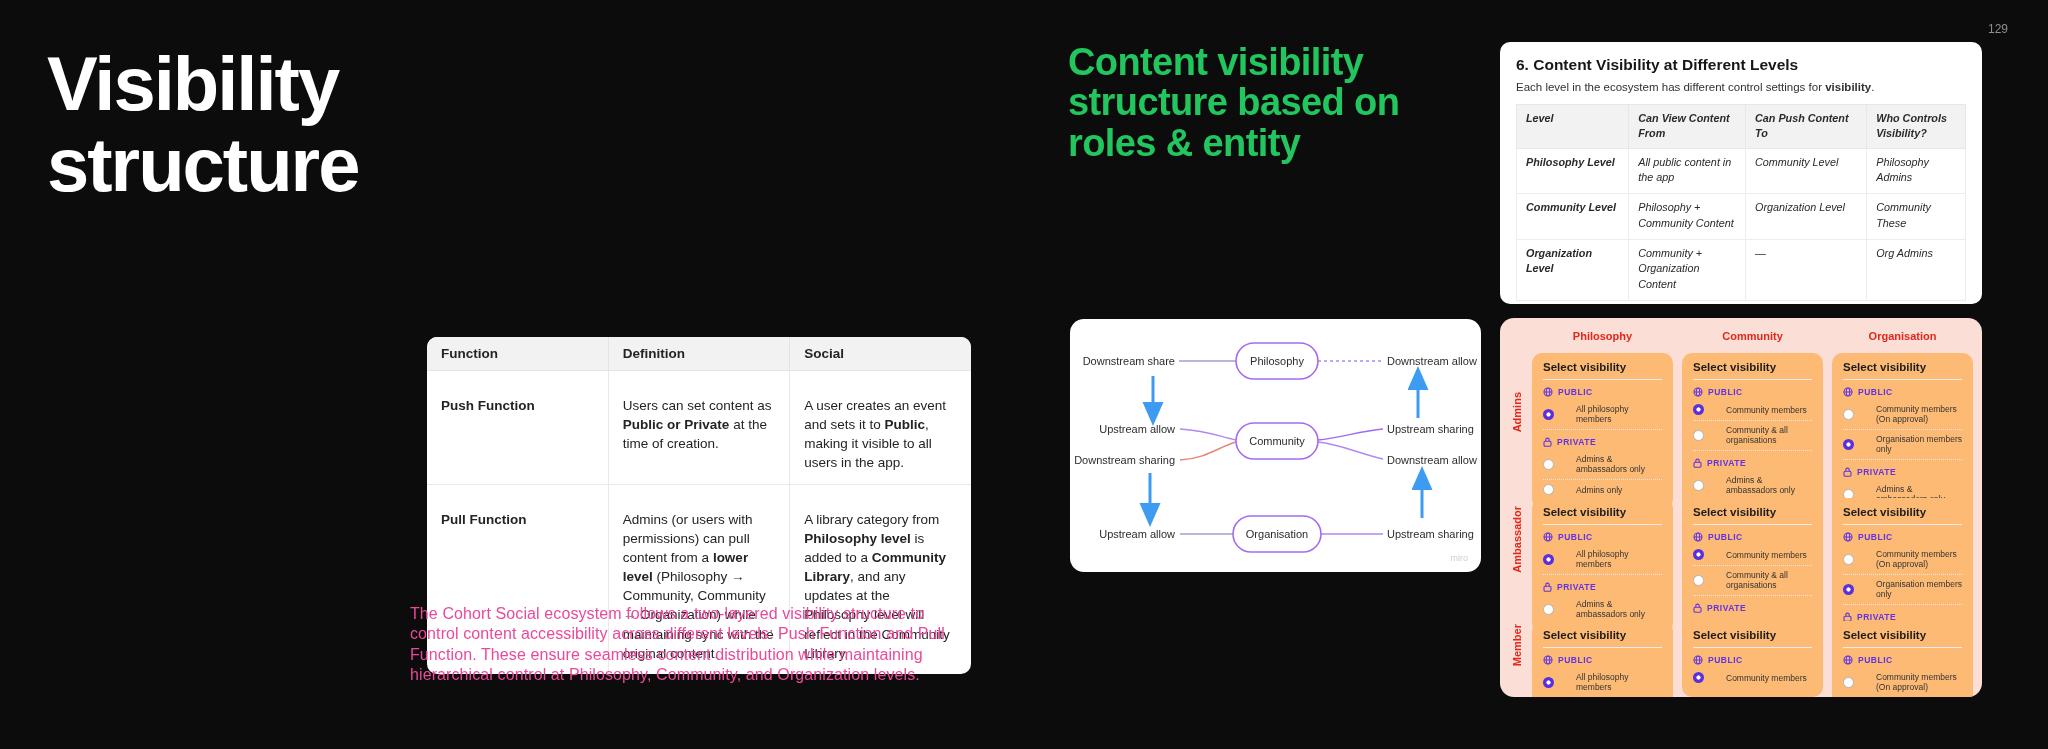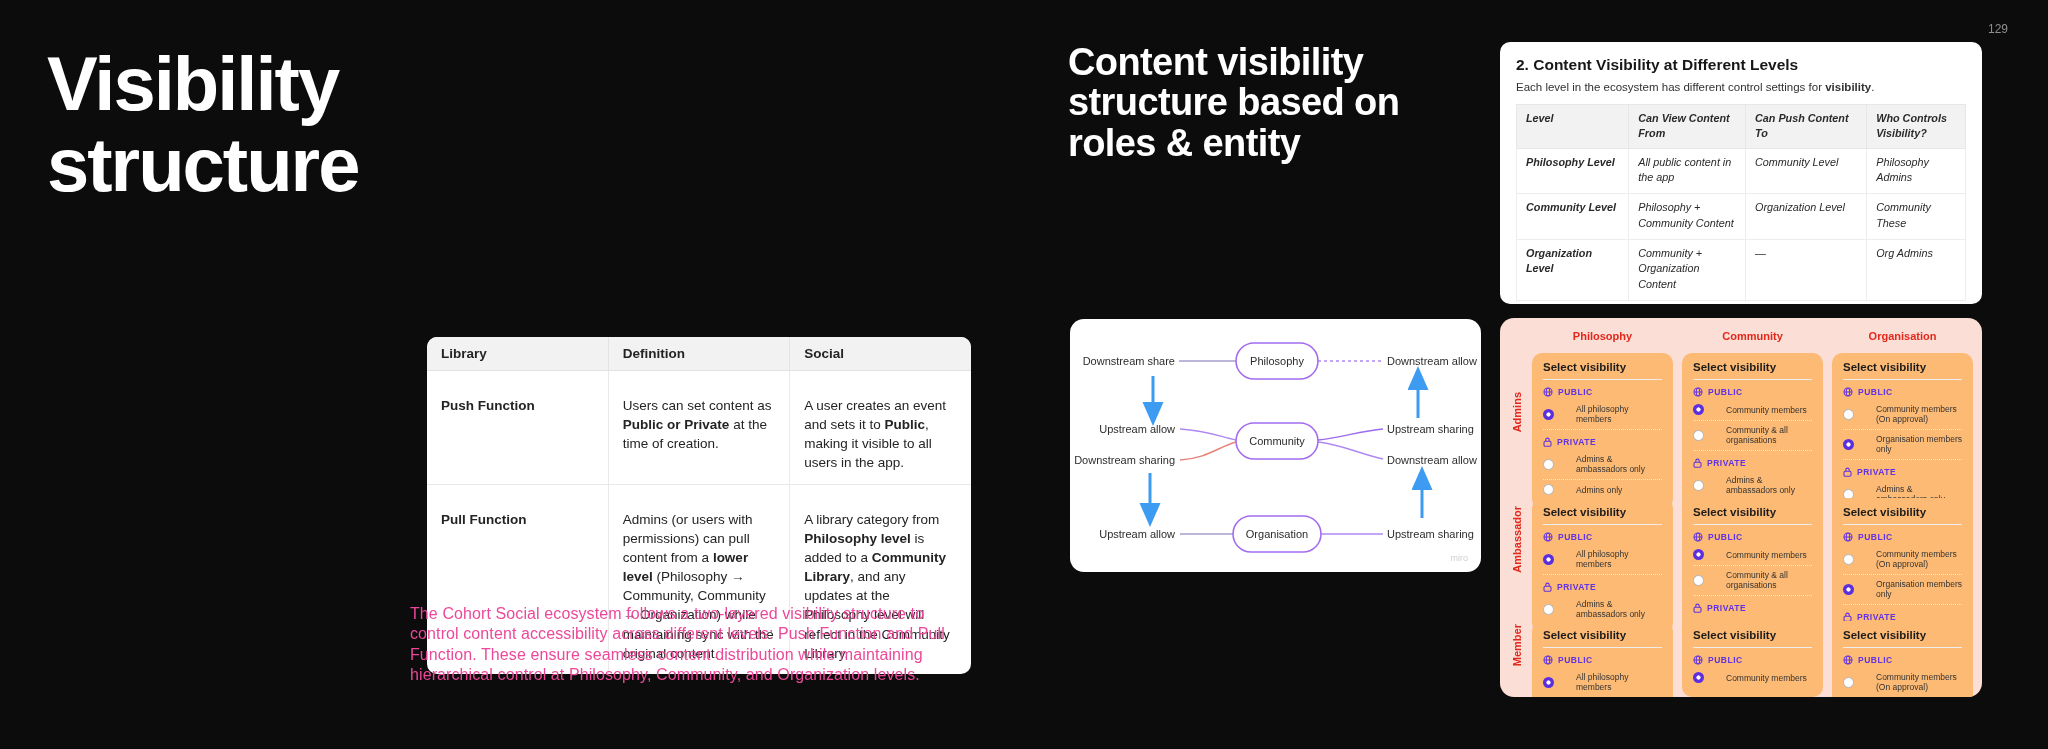--- a/index.html
+++ b/index.html
@@ -19,21 +19,21 @@
                border-bottom:1px solid #e3e3e3;border-right:1px solid #e3e3e3;}
   .fn-table th:last-child{border-right:none;}
   .fn-table td{vertical-align:top;padding:25px 14px 11px;line-height:1.42;
                border-bottom:1px solid #e9e9e9;border-right:1px solid #e9e9e9;}
   .fn-table td:last-child{border-right:none;}
   .fn-table tr:last-child td{border-bottom:none;}
 
   .intro-paragraph{position:absolute;left:410px;top:604px;width:556px;color:#ec4899;
                    font-size:16px;line-height:1.28;letter-spacing:0.1px;}
 
-  .right-heading{position:absolute;left:1068px;top:42px;color:#ffffff;font-size:38px;font-weight:700;
+  .right-heading{position:absolute;left:1068px;top:42px;color:#22c55e;font-size:38px;font-weight:700;
                  line-height:1.06;letter-spacing:-0.6px;white-space:pre-line;}
 
   
   .levels-card{position:absolute;left:1500px;top:42px;width:482px;height:262px;background:#fff;
                border-radius:10px;box-sizing:border-box;padding:14px 16px;color:#171717;}
   .levels-title{font-size:15.5px;font-weight:700;}
   .levels-subtitle{font-size:11.5px;color:#313131;margin-top:7px;}
   .levels-table{width:100%;margin-top:11px;border-collapse:collapse;table-layout:fixed;
                 font-size:10.8px;line-height:1.42;color:#2a2a2a;border:1px solid #e7e7e7;font-style:italic;}
   .levels-table th{background:#f2f2f2;font-weight:700;text-align:left;padding:6px 9px;
@@ -80,21 +80,21 @@
 
   <div class="page-number">129</div>
 
   <div class="left-title">Visibility
 structure</div>
 
   <div class="fn-table-wrap">
     <table class="fn-table">
       <thead>
           <tr>
-            <th>Library</th>
+            <th>Function</th>
             <th>Definition</th>
             <th>Social</th>
           </tr>
         </thead>
       <tbody>
           <tr>
             <td><b>Push Function</b></td>
             <td>Users can set content as <b>Public or Private</b> at the time of creation.</td>
             <td>A user creates an event and sets it to <b>Public</b>, making it visible to all users in the app.</td>
           </tr>
@@ -107,21 +107,21 @@
     </table>
   </div>
 
   <div class="intro-paragraph">The Cohort Social ecosystem follows a two-layered visibility structure to control content accessibility across different levels: Push Function and Pull Function. These ensure seamless content distribution while maintaining hierarchical control at Philosophy, Community, and Organization levels.</div>
 
   <div class="right-heading">Content visibility
 structure based on
 roles &amp; entity</div>
 
   <div class="levels-card">
-    <div class="levels-title">2. Content Visibility at Different Levels</div>
+    <div class="levels-title">6. Content Visibility at Different Levels</div>
     <div class="levels-subtitle">Each level in the ecosystem has different control settings for <b>visibility</b>.</div>
     <table class="levels-table">
       <colgroup>
           <col>
           <col>
           <col>
           <col>
         </colgroup>
       <thead>
           <tr>

